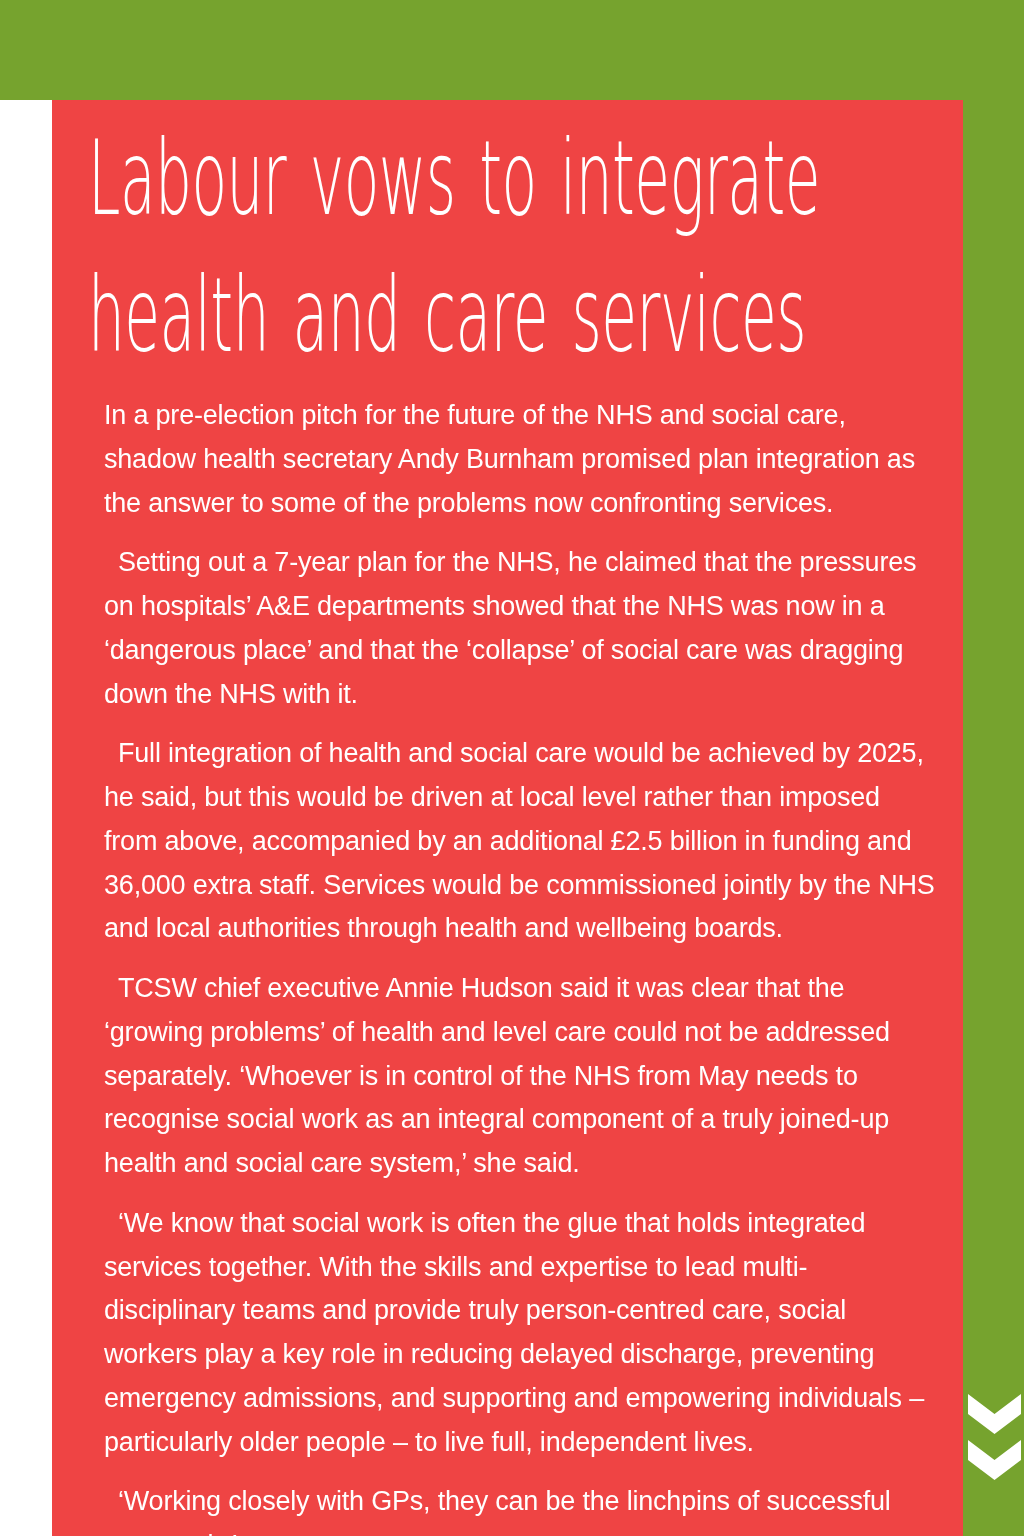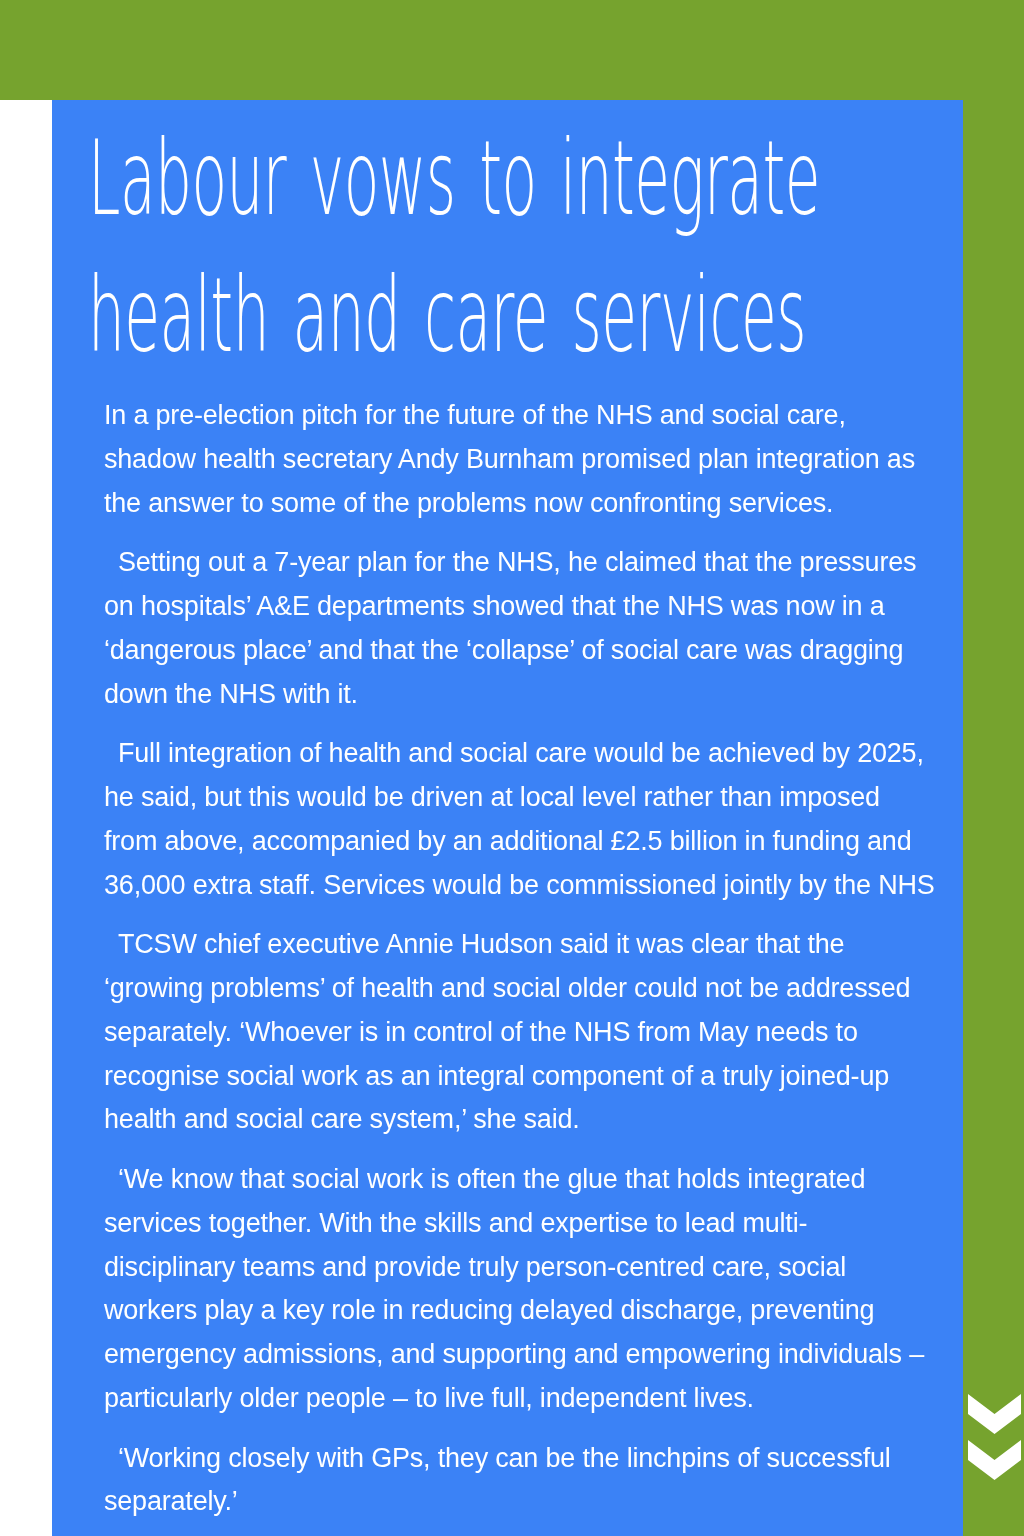--- a/index.html
+++ b/index.html
@@ -6,21 +6,21 @@
   .page {
     position:relative; width:1024px; height:1536px;
     background:#76A32E; overflow:hidden;
     font-family:"Liberation Sans", sans-serif;
   }
   .top-band { position:absolute; left:0; top:0; width:1024px; height:100px; background:#76A32E; }
   .right-strip { position:absolute; right:0; top:0; width:61px; height:1536px; background:#76A32E; }
   .left-strip { position:absolute; left:0; top:100px; width:52px; height:1436px; background:#FFFFFF; }
   .article {
     position:absolute; left:52px; top:100px; width:911px; height:1436px;
-    background:#3b82f6; overflow:hidden;
+    background:#ef4444; overflow:hidden;
   }
   .title { position:absolute; left:36px; top:10px; margin:0; color:#FFFFFF; font-weight:200; }
   .title-line {
     display:block; font-size:104px; line-height:137px;
     font-family:"DejaVu Sans","Liberation Sans",sans-serif;
     white-space:nowrap; word-spacing:10px; letter-spacing:-1px;
     transform:scaleX(0.56); transform-origin:0 0;
   }
   .body {
     position:absolute; left:36px; top:278px; width:868px;
@@ -63,24 +63,25 @@
           <div class="line">Setting out a 7-year plan for the NHS, he claimed that the pressures</div>
           <div class="line">on hospitals’ A&amp;E departments showed that the NHS was now in a</div>
           <div class="line">‘dangerous place’ and that the ‘collapse’ of social care was dragging</div>
           <div class="line">down the NHS with it.</div>
         </div>
         <div class="para indent">
           <div class="line">Full integration of health and social care would be achieved by 2025,</div>
           <div class="line">he said, but this would be driven at local level rather than imposed</div>
           <div class="line">from above, accompanied by an additional £2.5 billion in funding and</div>
           <div class="line">36,000 extra staff. Services would be commissioned jointly by the NHS</div>
+          <div class="line">and local authorities through health and wellbeing boards.</div>
         </div>
         <div class="para indent">
           <div class="line">TCSW chief executive Annie Hudson said it was clear that the</div>
-          <div class="line">‘growing problems’ of health and social older could not be addressed</div>
+          <div class="line">‘growing problems’ of health and level care could not be addressed</div>
           <div class="line">separately. ‘Whoever is in control of the NHS from May needs to</div>
           <div class="line">recognise social work as an integral component of a truly joined-up</div>
           <div class="line">health and social care system,’ she said.</div>
         </div>
         <div class="para indent">
           <div class="line">‘We know that social work is often the glue that holds integrated</div>
           <div class="line">services together. With the skills and expertise to lead multi-</div>
           <div class="line">disciplinary teams and provide truly person-centred care, social</div>
           <div class="line">workers play a key role in reducing delayed discharge, preventing</div>
           <div class="line">emergency admissions, and supporting and empowering individuals –</div>

